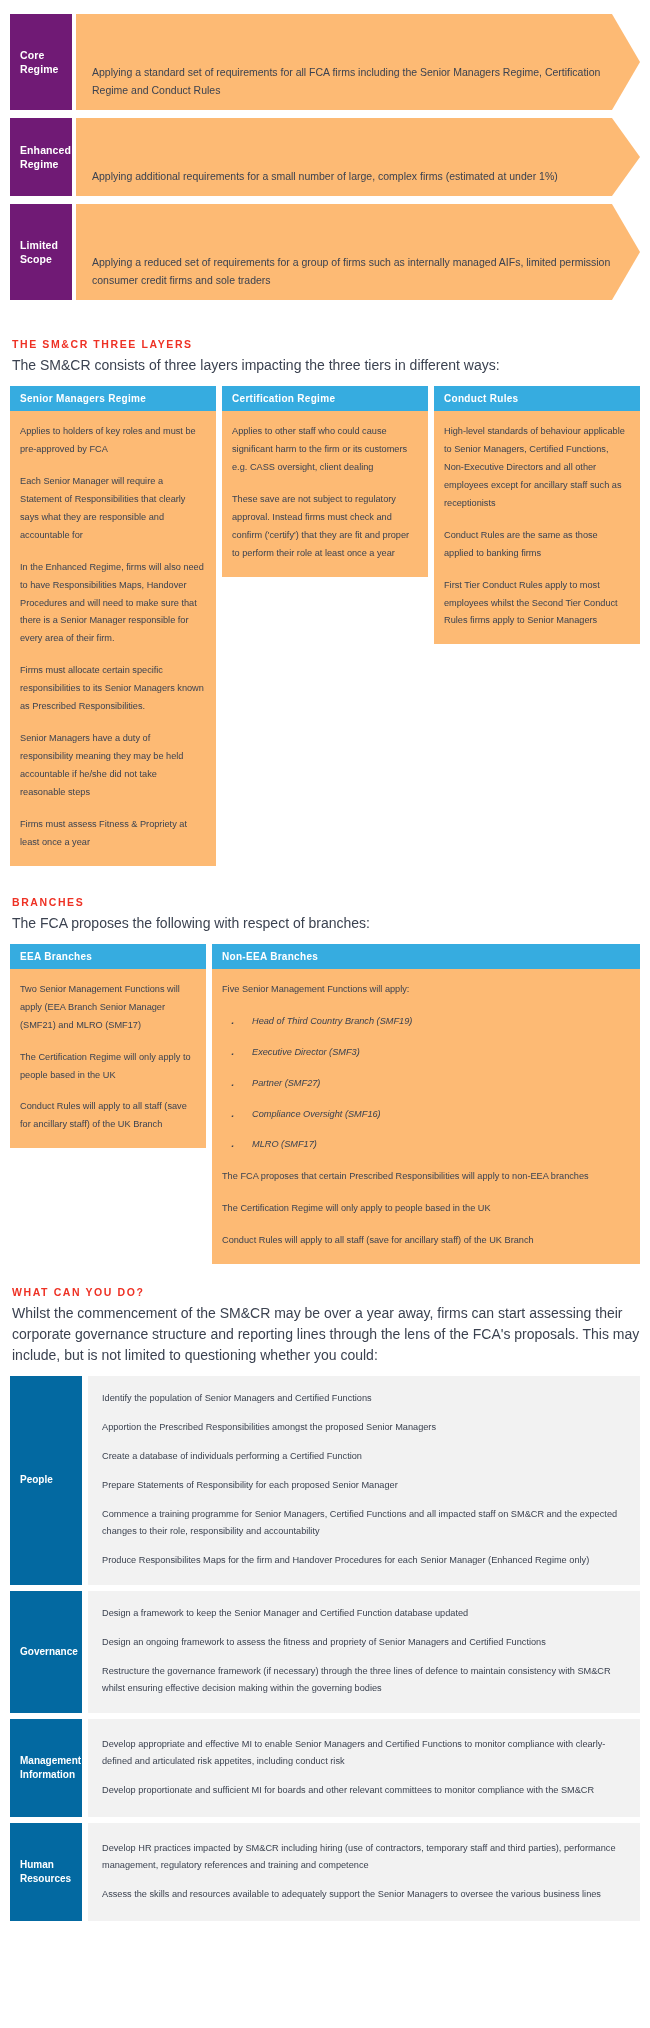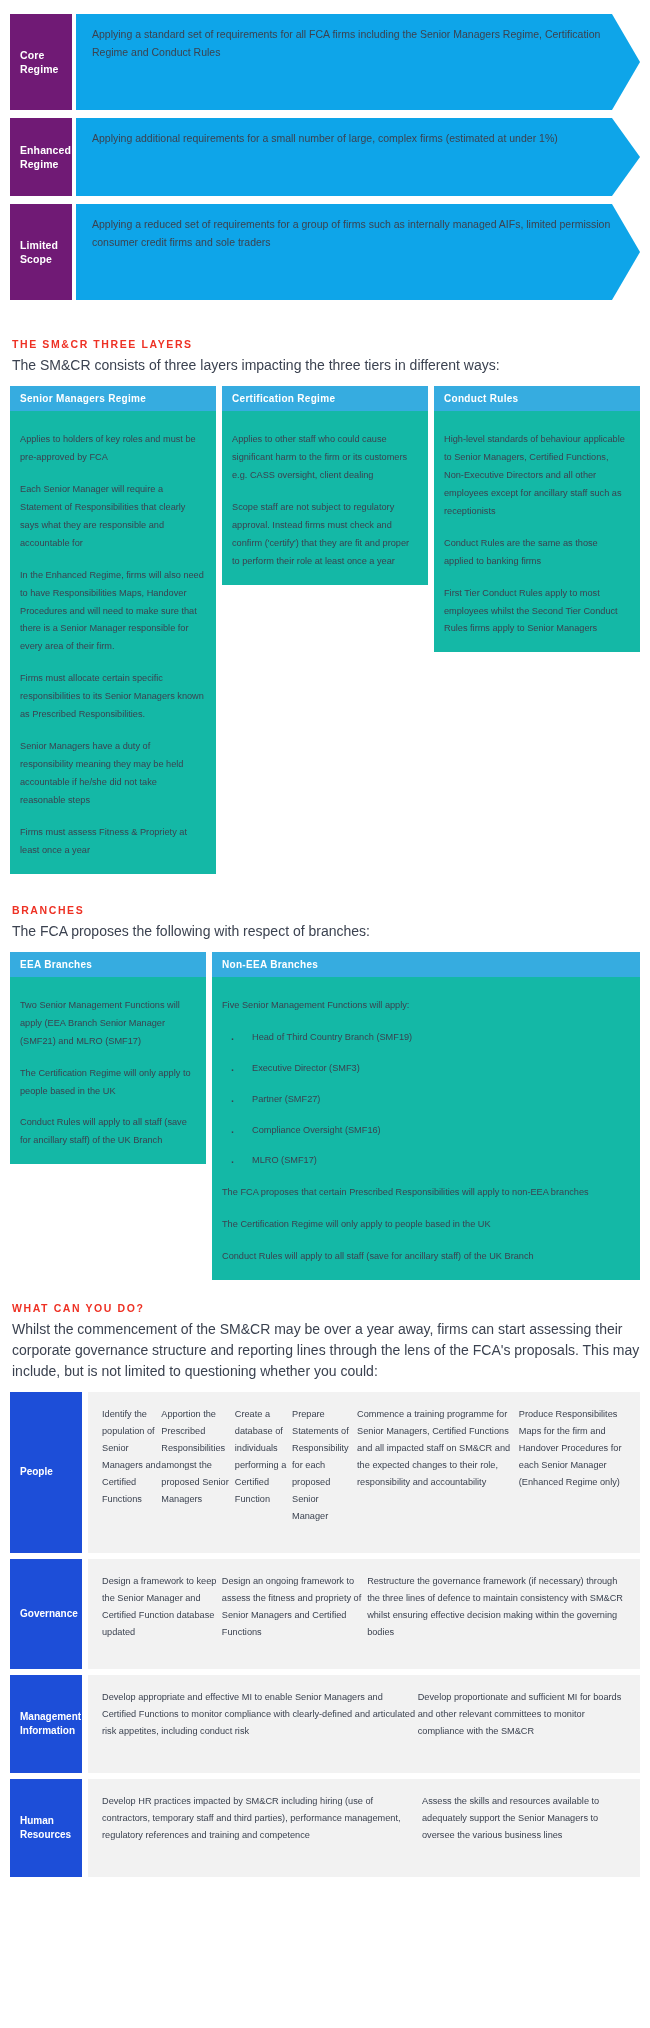--- a/index.html
+++ b/index.html
@@ -35,27 +35,27 @@
     font-weight: bold;
     line-height: 1.35;
     display: flex;
     align-items: center;
     padding-left: 10px;
     box-sizing: border-box;
     letter-spacing: .1px;
   }
   .tier-body {
     flex: 1 1 auto;
-    background: #0ea5e9;
+    background: #fdba74;
     font-size: 10.5px;
     line-height: 1.72;
     padding: 11px 12px 11px 16px;
     box-sizing: border-box;
     display: flex;
-    align-items: flex-start;
+    align-items: flex-end;
     -webkit-clip-path: polygon(0 0, calc(100% - 28px) 0, 100% 50%, calc(100% - 28px) 100%, 0 100%);
     clip-path: polygon(0 0, calc(100% - 28px) 0, 100% 50%, calc(100% - 28px) 100%, 0 100%);
     margin-left: 4px;
   }
   .tier-body p { margin: 0; }
 
   
   .sec-head {
     color: #ee3124;
     font-size: 10.5px;
@@ -83,39 +83,40 @@
   .col-head {
     background: #36ACE0;
     color: #ffffff;
     font-size: 10px;
     font-weight: bold;
     padding: 7px 10px;
     letter-spacing: .3px;
     box-sizing: border-box;
   }
   .col-body {
-    background: #14b8a6;
+    background: #fdba74;
     flex: 1 1 auto;
-    padding: 20px 12px 14px 10px;
+    padding: 12px 12px 14px 10px;
     box-sizing: border-box;
     font-size: 9.2px;
     line-height: 1.95;
   }
   .col-body p { margin: 0 0 14px 0; }
   .col-body p:last-child { margin-bottom: 0; }
 
   .three-col .col { flex: 1 1 0; min-width: 0; }
   .two-col .col-eea { flex: 0 0 196px; }
   .two-col .col-noneea { flex: 1 1 auto; }
 
   .bullets { list-style: none; margin: 0 0 14px 0; padding: 0; }
   .bullets li {
     position: relative;
     padding-left: 30px;
     margin-bottom: 13px;
+    font-style: italic;
   }
   .bullets li:last-child { margin-bottom: 0; }
   .bullets li::before {
     content: "\00B7";
     position: absolute;
     left: 8px;
     top: -3px;
     font-size: 15px;
     line-height: 1.6;
     color: #3b4250;
@@ -124,38 +125,39 @@
   
   .actions { }
   .act-row {
     display: flex;
     align-items: stretch;
     margin-bottom: 6px;
   }
   .act-label {
     flex: 0 0 72px;
     width: 72px;
-    background: #1d4ed8;
+    background: #0369a1;
     color: #ffffff;
     font-size: 10px;
     font-weight: bold;
     line-height: 1.45;
     display: flex;
     align-items: center;
     padding-left: 10px;
     box-sizing: border-box;
   }
   .act-body {
     flex: 1 1 auto;
     background: #f2f2f2;
     padding: 14px 14px 16px 14px;
     box-sizing: border-box;
     font-size: 9.2px;
     line-height: 1.85;
     display: flex;
+    flex-direction: column;
     justify-content: center;
     margin-left: 6px;
   }
   .act-body p { margin: 0 0 12px 0; }
   .act-body p:last-child { margin-bottom: 0; }
 </style>
 </head>
 <body>
 
 <div class="page">
@@ -202,21 +204,21 @@
           <p>Firms must allocate certain specific responsibilities to its Senior Managers known as Prescribed Responsibilities.</p>
           <p>Senior Managers have a duty of responsibility meaning they may be held accountable if he/she did not take reasonable steps</p>
           <p>Firms must assess Fitness &amp; Propriety at least once a year</p>
         </div>
       </div>
 
       <div class="col">
         <div class="col-head">Certification Regime</div>
         <div class="col-body">
           <p>Applies to other staff who could cause significant harm to the firm or its customers e.g. CASS oversight, client dealing</p>
-          <p>Scope staff are not subject to regulatory approval. Instead firms must check and confirm ('certify') that they are fit and proper to perform their role at least once a year</p>
+          <p>These save are not subject to regulatory approval. Instead firms must check and confirm ('certify') that they are fit and proper to perform their role at least once a year</p>
         </div>
       </div>
 
       <div class="col">
         <div class="col-head">Conduct Rules</div>
         <div class="col-body">
           <p>High-level standards of behaviour applicable to Senior Managers, Certified Functions, Non-Executive Directors and all other employees except for ancillary staff such as receptionists</p>
           <p>Conduct Rules are the same as those applied to banking firms</p>
           <p>First Tier Conduct Rules apply to most employees whilst the Second Tier Conduct Rules firms apply to Senior Managers</p>
         </div>

